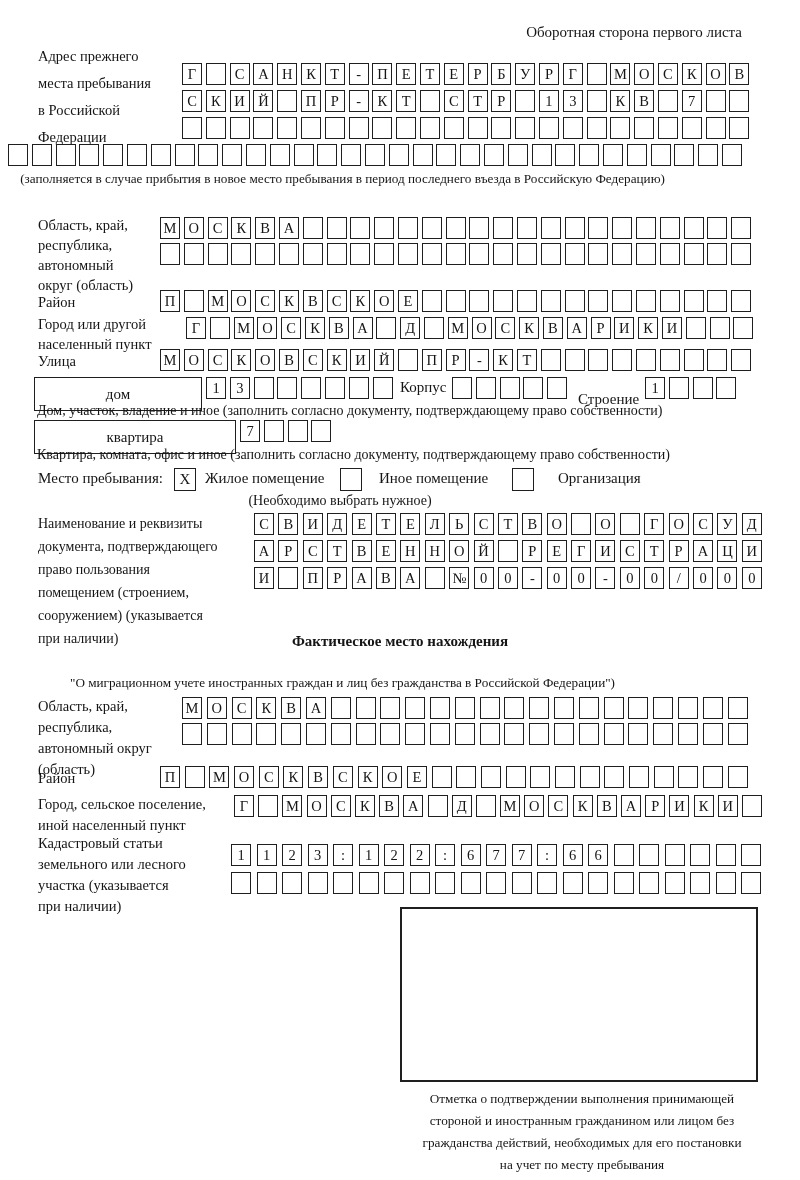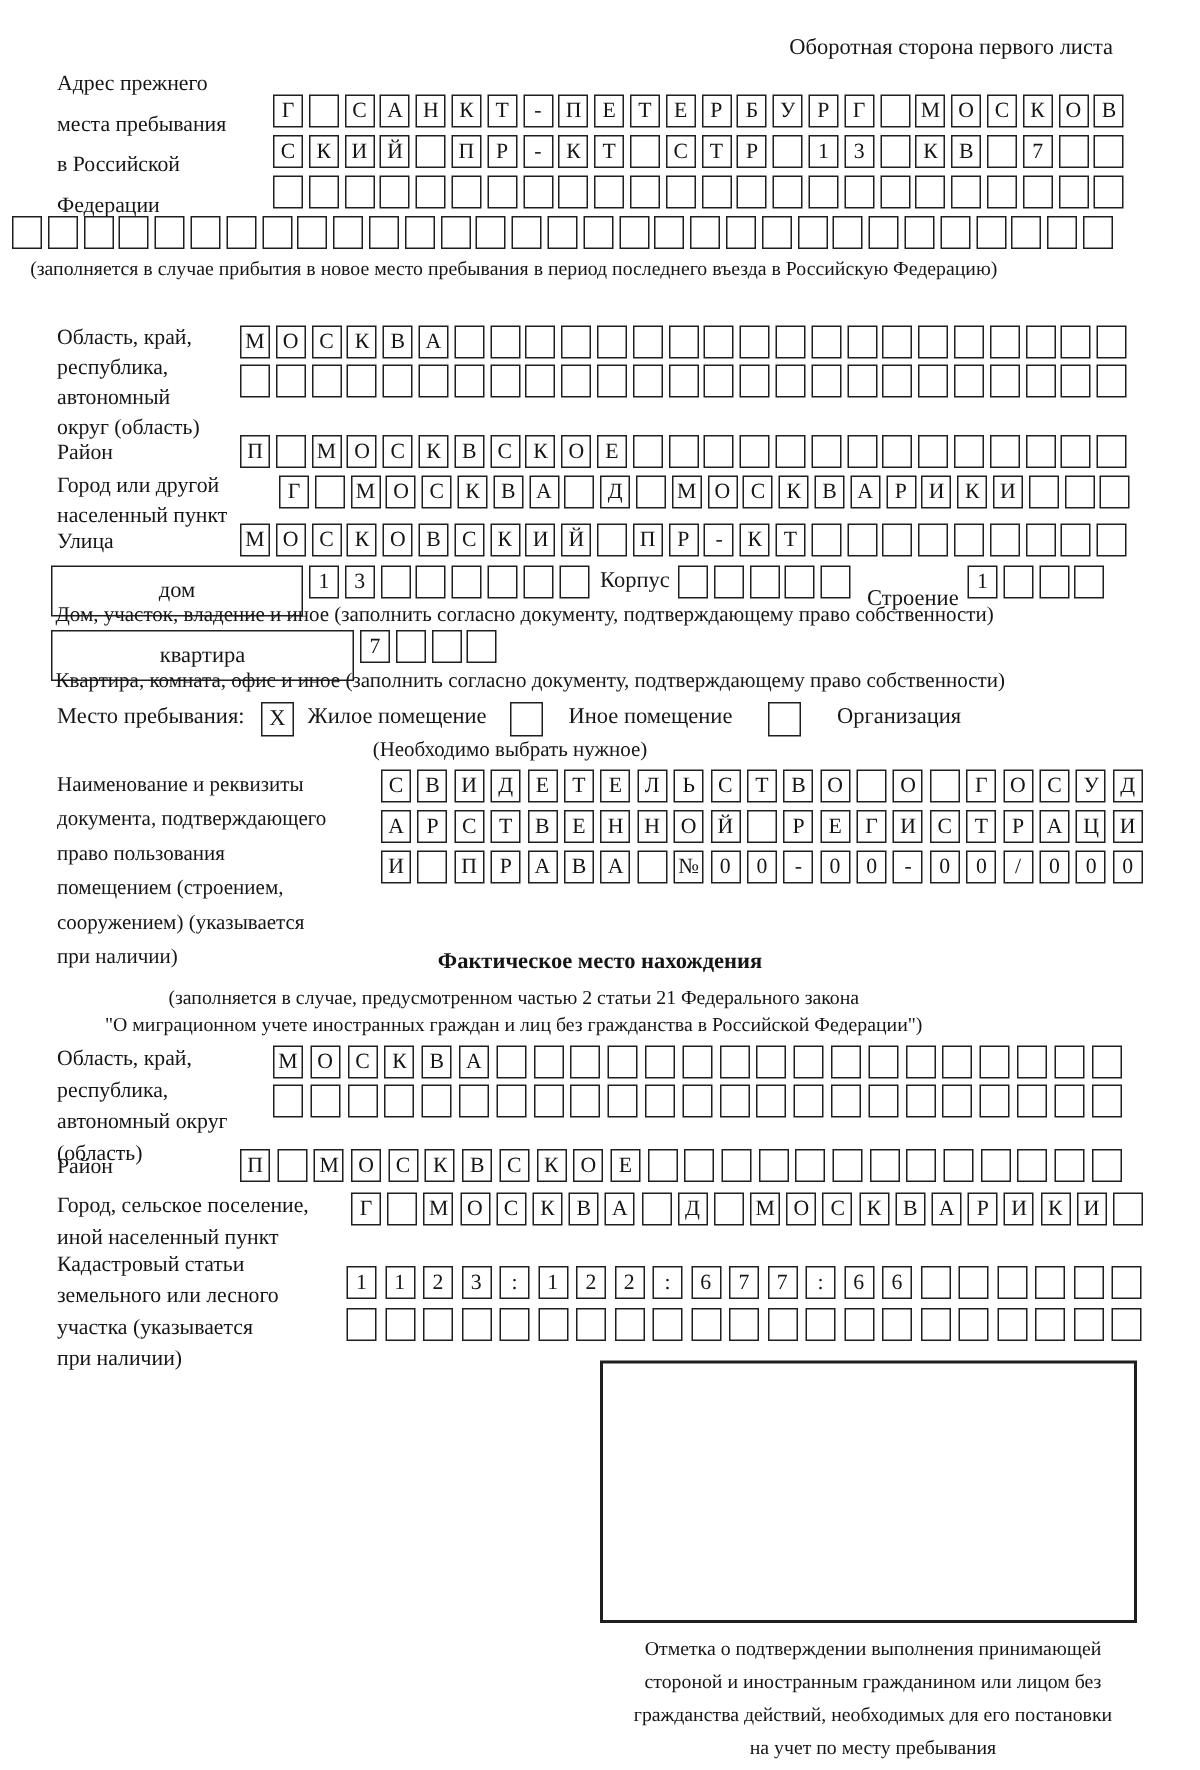--- a/index.html
+++ b/index.html
@@ -421,21 +421,20 @@
       <span class="cell">-</span>
       <span class="cell">0</span>
       <span class="cell">0</span>
       <span class="cell">/</span>
       <span class="cell">0</span>
       <span class="cell">0</span>
       <span class="cell">0</span>
     </div>
 
   <div class="title" style="top:633px;font-size:15px;">Фактическое место нахождения</div>
-  <div class="note" style="top:657px;">(заполняется в случае, предусмотренном частью 2 статьи 21 Федерального закона</div>
   <div class="note" style="top:675px;">"О миграционном учете иностранных граждан и лиц без гражданства в Российской Федерации")</div>
 
   <div class="lbl lh21" style="left:38px;top:696px;">Область, край,
 республика,
 автономный округ
 (область)</div>
   <div class="cellrow g48" style="left:182px;top:697px;">
       <span class="cell">М</span>
       <span class="cell">О</span>
       <span class="cell">С</span>

